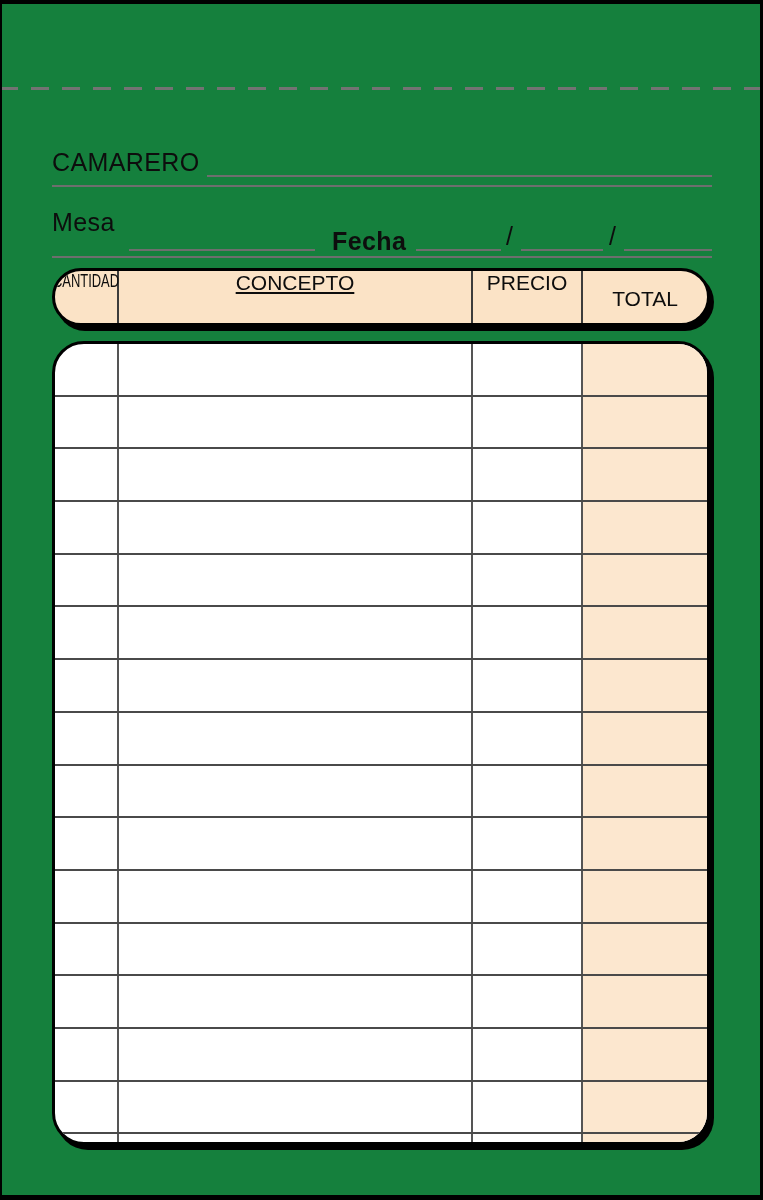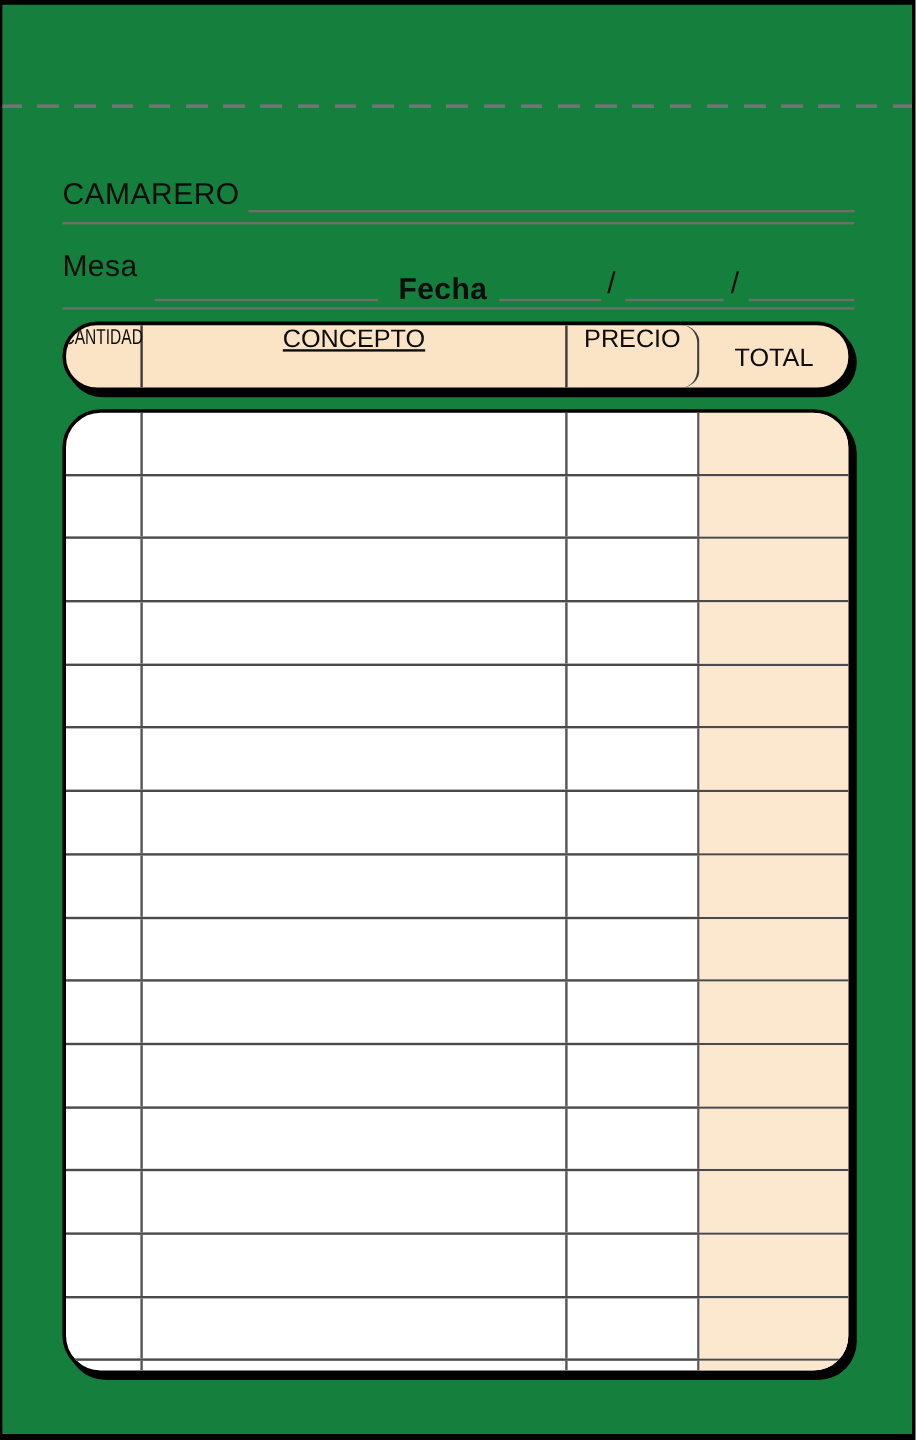--- a/index.html
+++ b/index.html
@@ -60,21 +60,21 @@
   .hcell {
     display: flex;
     align-items: flex-start;
     justify-content: center;
     font-size: 21px;
     border-right: 2px solid #3c3c3c;
     white-space: nowrap;
   }
   .hcell.c1 { width: 64px; }
   .hcell.c2 { width: 354px; text-decoration: underline; }
-  .hcell.c3 { width: 110px; border-radius: 15px; }
+  .hcell.c3 { width: 110px; }
   .hcell.c4 { flex: 1; border-right: none; margin-top: 16px; }
   .condensed {
     display: inline-block;
     font-size: 18px;
     transform: scaleX(0.72);
     transform-origin: center center;
   }
 
   
   .body-pill {

